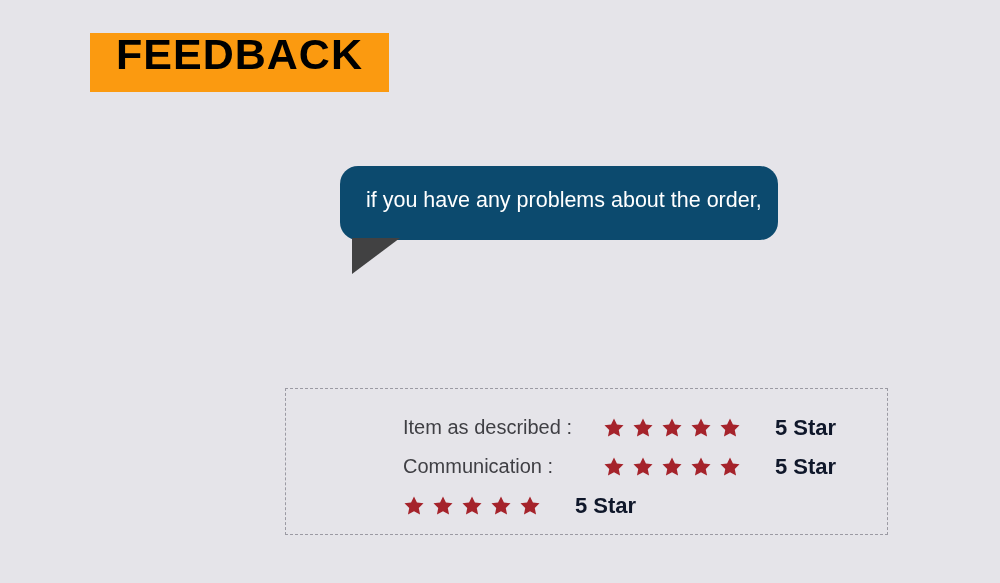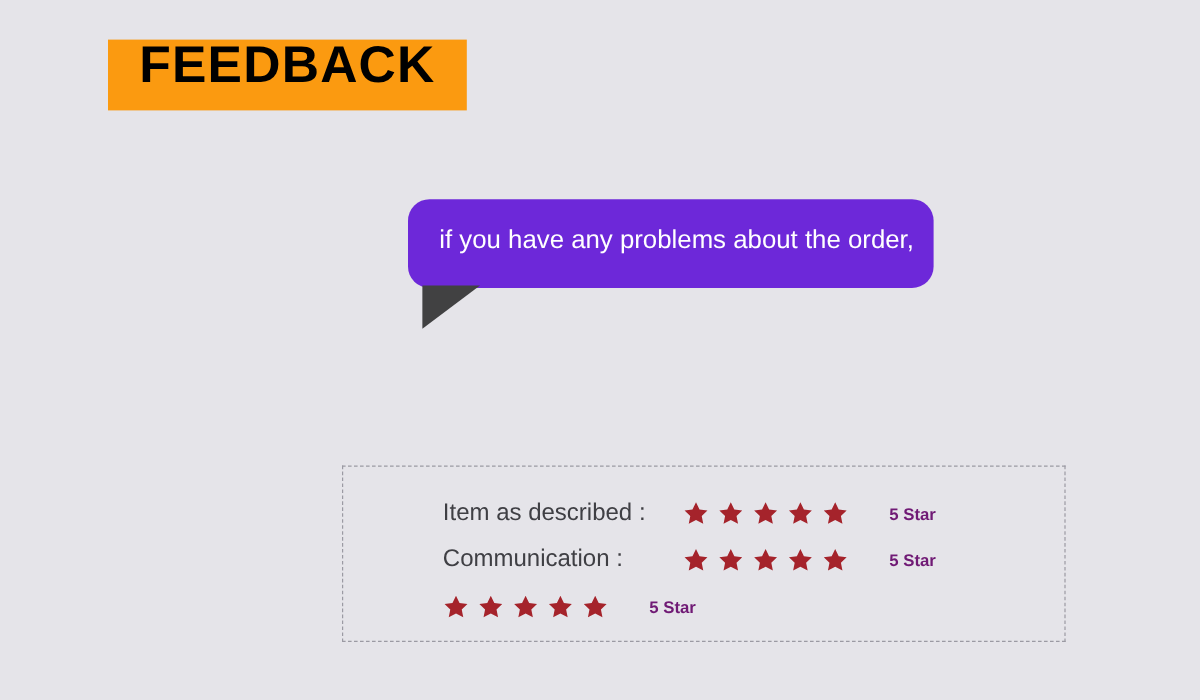--- a/index.html
+++ b/index.html
@@ -50,21 +50,21 @@
     position: absolute;
     left: 96px;
     top: 168px;
     width: 240px;
     height: 372px;
   }
 
   
   .bubble {
     position: absolute;
-    background: #6d28d9;
+    background: #0c4a6e;
     border-radius: 18px;
     box-sizing: border-box;
     padding: 18px 26px 18px 26px;
   }
   .bubble .line {
     color: #ffffff;
     font-size: 21.5px;
     line-height: 32px;
     white-space: nowrap;
     font-family: "Liberation Sans", sans-serif;
@@ -106,21 +106,21 @@
     position: absolute;
     left: 285px;
     top: 388px;
     width: 603px;
     height: 147px;
     border: 1px dashed #9b9aa3;
     box-sizing: border-box;
   }
   .rating-rows {
     position: absolute;
-    left: 369px;
+    left: 403px;
     top: 408px;
     width: 470px;
   }
   .rating-row {
     display: flex;
     align-items: center;
     height: 39px;
   }
   .rating-label {
     width: 200px;
@@ -135,23 +135,23 @@
     align-items: center;
     gap: 7px;
   }
   .star {
     display: inline-block;
     width: 22px;
     height: 22px;
     flex: 0 0 auto;
   }
   .rating-value {
-    font-size: 14px;
+    font-size: 22px;
     font-weight: bold;
-    color: #701a75;
+    color: #0f172a;
     font-family: "Liberation Sans", sans-serif;
     white-space: nowrap;
     padding-left: 12px;
   }
 </style>
 </head>
 <body>
 
 <div id="page">
 

